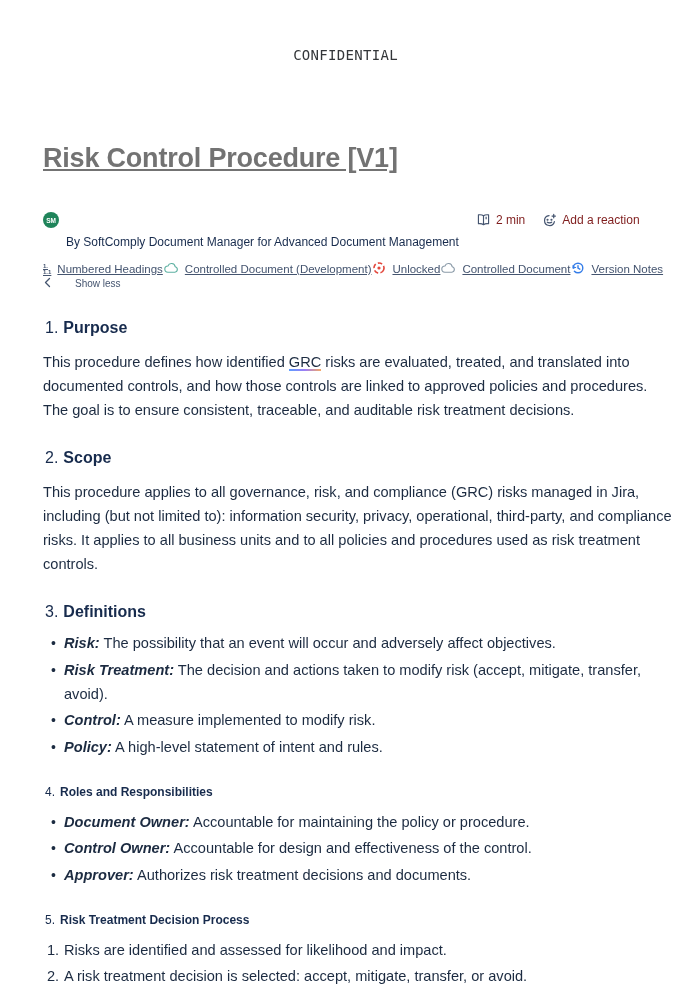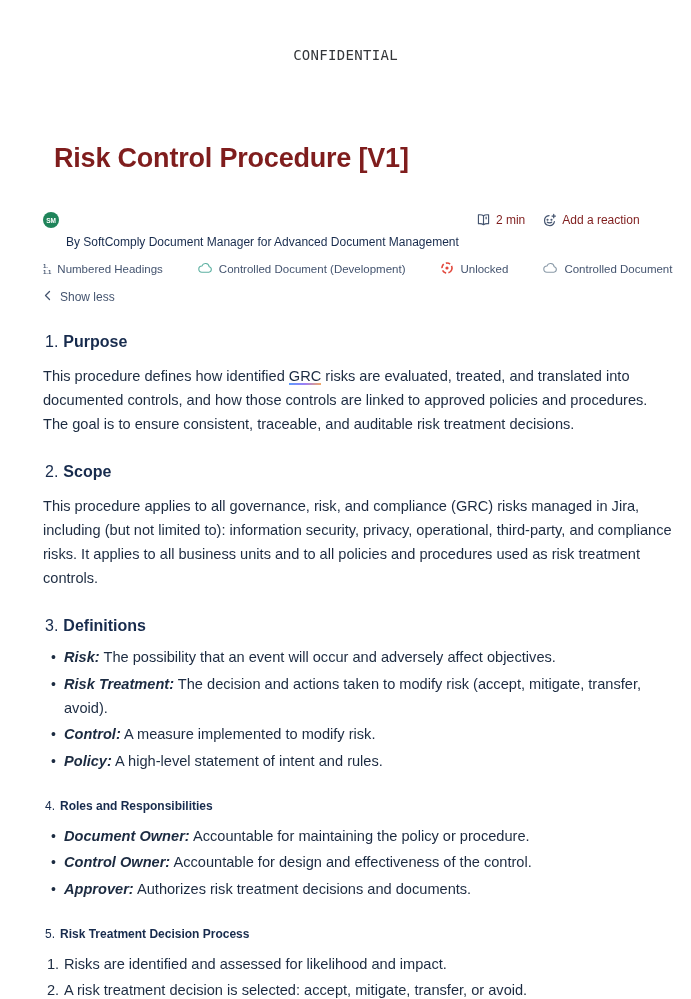--- a/index.html
+++ b/index.html
@@ -13,25 +13,26 @@
   .confidential {
     padding-top:47px;
     text-align:center;
     font-family:"DejaVu Sans Mono", monospace;
     font-size:14px;
     letter-spacing:0.3px;
     color:#333639;
   }
   .content { padding:0 19px 0 43px; }
   .page-title {
-    margin:80px 0 0 11px;
+    margin:80px 0 0 0;
     font-size:27px;
     font-weight:600;
     letter-spacing:-0.2px;
-    color:#7f1d1d;
+    color:#737373;
+    text-decoration:underline;
   }
   
   .byline {
     margin-top:17px;
     display:flex; align-items:center;
     font-size:12px; color:#172b4d;
   }
   .avatar {
     width:16px; height:16px; border-radius:50%;
     background:#1f845a; color:#fff;
@@ -39,34 +40,34 @@
     display:flex; align-items:center; justify-content:center;
     margin-right:7px; flex:0 0 auto;
   }
   .byline .author { cursor:pointer;margin-top:44px; }
   .byline .meta-group { display:flex; align-items:center; margin-left:17px; color:#7f1d1d; }
   .byline .meta-group .ic { margin-right:5px; display:flex; align-items:center; }
   .byline svg { display:block; }
   
   .badges {
     margin-top:12px;
-    display:flex; align-items:center; gap:35px;
-    font-size:11.5px; color:#44546f;
+    display:flex; align-items:center; gap:1px;
+    font-size:11.5px; color:#44546f;text-decoration:underline;
   }
   .badge { display:flex; align-items:center; gap:6px; cursor:pointer; white-space:nowrap; }
   .num-head-icon {
     display:flex; flex-direction:column; align-items:flex-start; justify-content:center;
     font-size:6px; line-height:6px; color:#44546f; font-weight:bold;
     font-family:"Liberation Sans", sans-serif;
   }
   
   .show-less {
-    margin-top:13px;
-    display:flex; align-items:center; gap:8px;
-    font-size:12px; color:#44546f; cursor:pointer;
+    margin-top:0;
+    display:flex; align-items:center; gap:23px;
+    font-size:10px; color:#44546f; cursor:pointer;
     width:max-content;
   }
   
   .doc { margin-top:28px; }
   .sec-heading { margin:0; font-weight:normal; }
   .sec-heading .num { font-weight:400; margin-right:5px; }
   .sec-heading .ttl { font-weight:bold; }
   .h-lg { font-size:16px; line-height:20px; margin-top:26px; margin-left:2px; }
   .h-sm { font-size:12px; line-height:18px; margin-top:24px; margin-left:2px; }
   .doc > .h-first { margin-top:0; }

